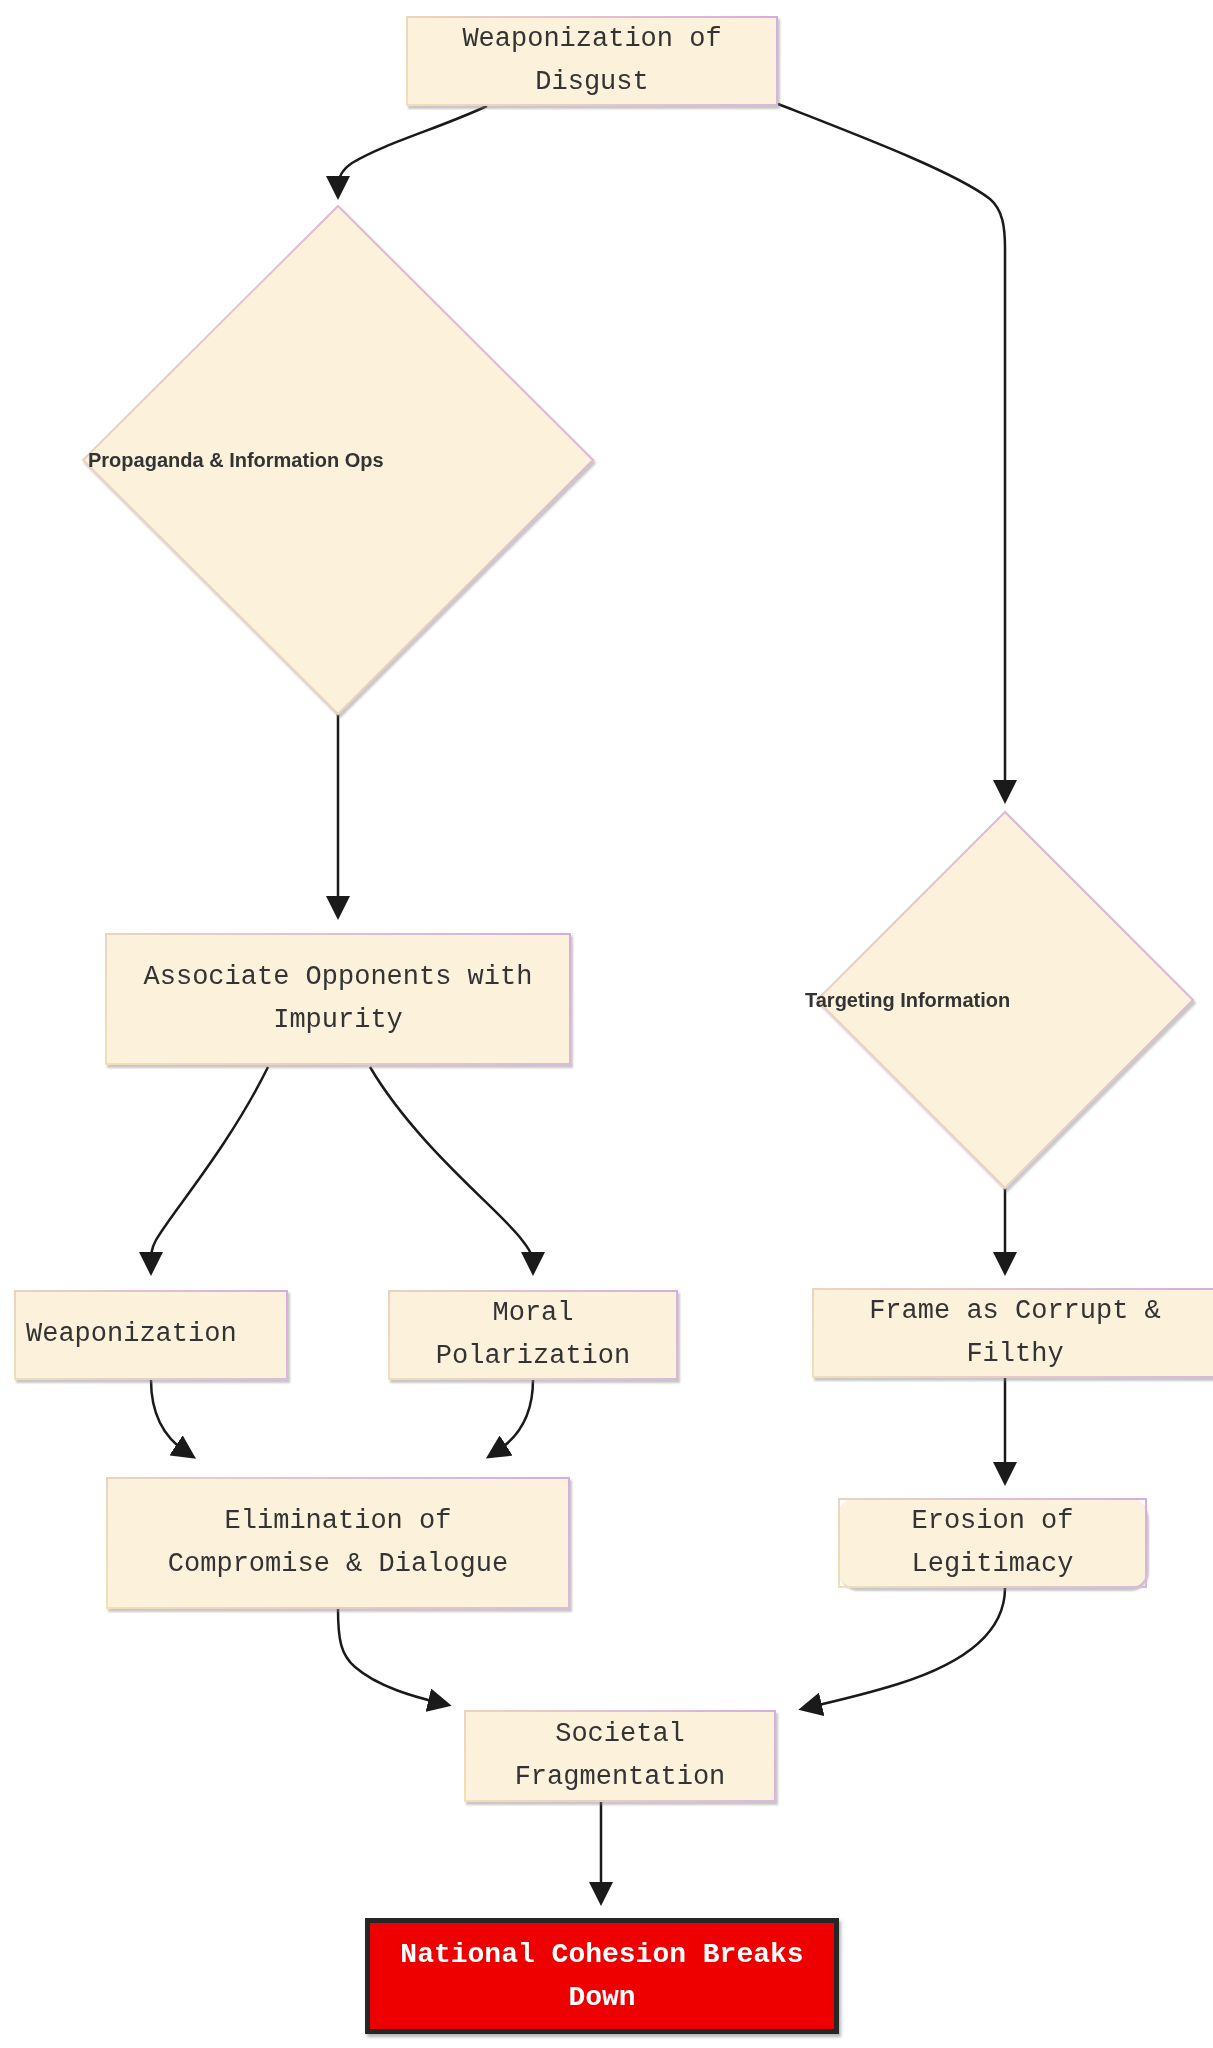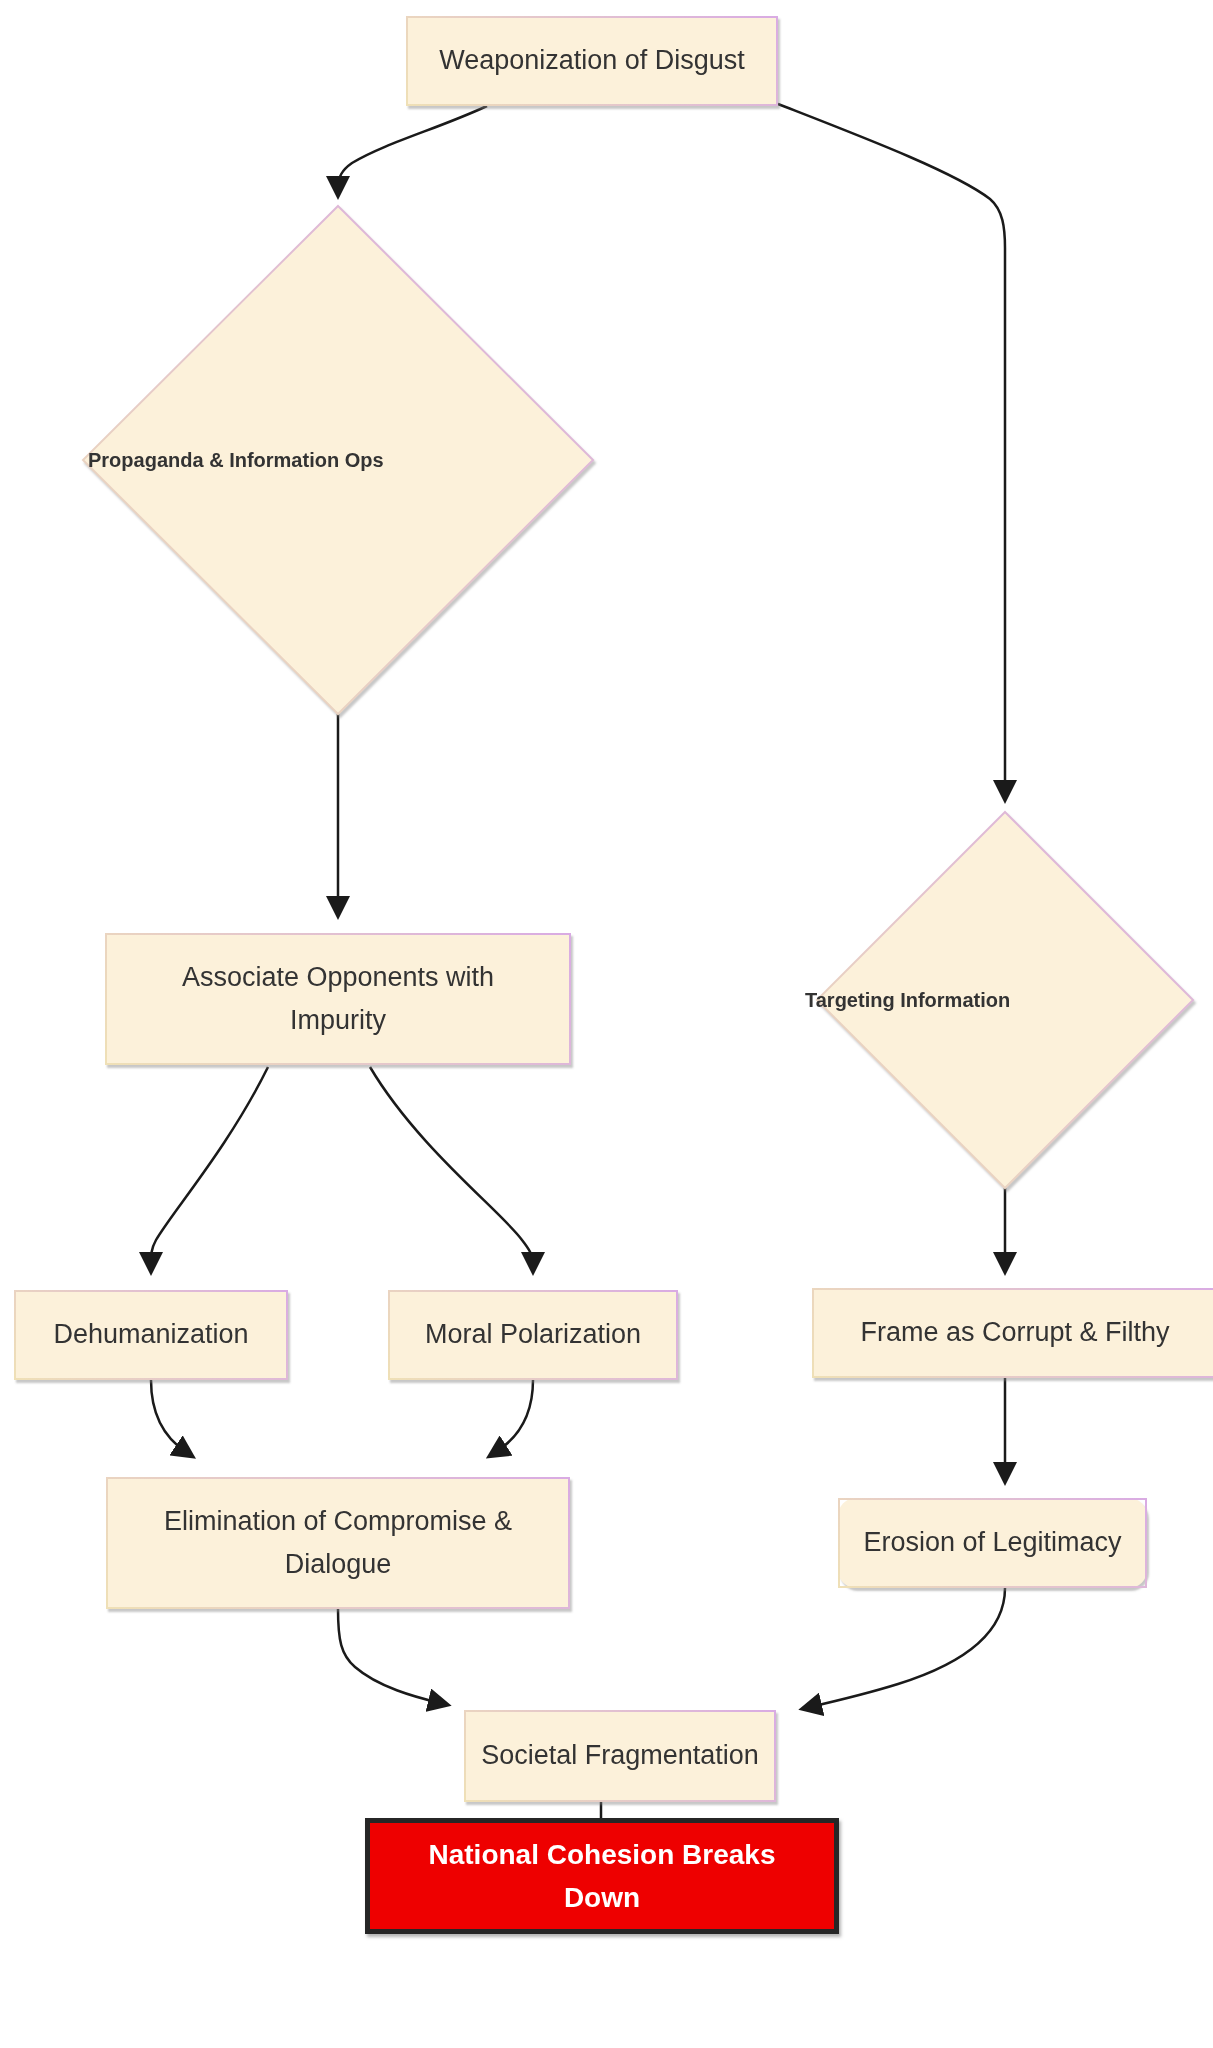--- a/index.html
+++ b/index.html
@@ -19,30 +19,31 @@
     position: absolute;
     left: 0; top: 0;
     width: 1213px;
     height: 2048px;
   }
   .node {
     position: absolute;
     box-sizing: border-box;
     display: flex;
     align-items: center;
-    justify-content: center;
+    justify-content: flex-start;
     text-align: center;
     background: var(--node_fill, #FCF1DA);
     border: 2px solid #D9ABE3;
     border-image: linear-gradient(45deg, var(--node_border_tan, #EFE0B6), var(--node_border_lilac, #D9ABE3)) 1;
     box-shadow: 2px 3px 2px rgba(130,130,130,0.45);
     color: var(--text, #333333);
     font-size: 27px;
     line-height: 1.6;
     padding: 0 10px;
+    font-family: Liberation Mono, monospace;
   }
   .node.wide-wrap { padding: 0 28px; }
   .diamond-label {
     position: absolute;
     display: flex;
     align-items: center;
     justify-content: flex-start;
     text-align: center;
     color: var(--text, #333333);
     font-size: 20px;
@@ -117,21 +118,21 @@
 
   <div class="diamond-label" style="left:805px; top:970px; width:400px; height:60px;">
     <span>Targeting Information</span>
   </div>
 
   <div class="node wide-wrap" style="left:105px; top:933px; width:466px; height:132px;">
     <span>Associate Opponents with Impurity</span>
   </div>
 
   <div class="node" style="left:14px; top:1290px; width:274px; height:90px;">
-    <span>Dehumanization</span>
+    <span>Weaponization</span>
   </div>
 
   <div class="node" style="left:388px; top:1290px; width:290px; height:90px;">
     <span>Moral Polarization</span>
   </div>
 
   <div class="node" style="left:812px; top:1288px; width:406px; height:90px;">
     <span>Frame as Corrupt &amp; Filthy</span>
   </div>
 
@@ -140,17 +141,17 @@
   </div>
 
   <div class="node" style="left:838px; top:1498px; width:309px; height:90px;border-radius:18px;">
     <span>Erosion of Legitimacy</span>
   </div>
 
   <div class="node" style="left:422px; top:1710px; width:312px; height:92px;margin-left:42px;">
     <span>Societal Fragmentation</span>
   </div>
 
-  <div class="node highlight" style="left:365px; top:1818px; width:474px; height:116px;">
+  <div class="node highlight" style="left:365px; top:1918px; width:474px; height:116px;">
     <span>National Cohesion Breaks Down</span>
   </div>
 
 </div>
 
 </body></html>

